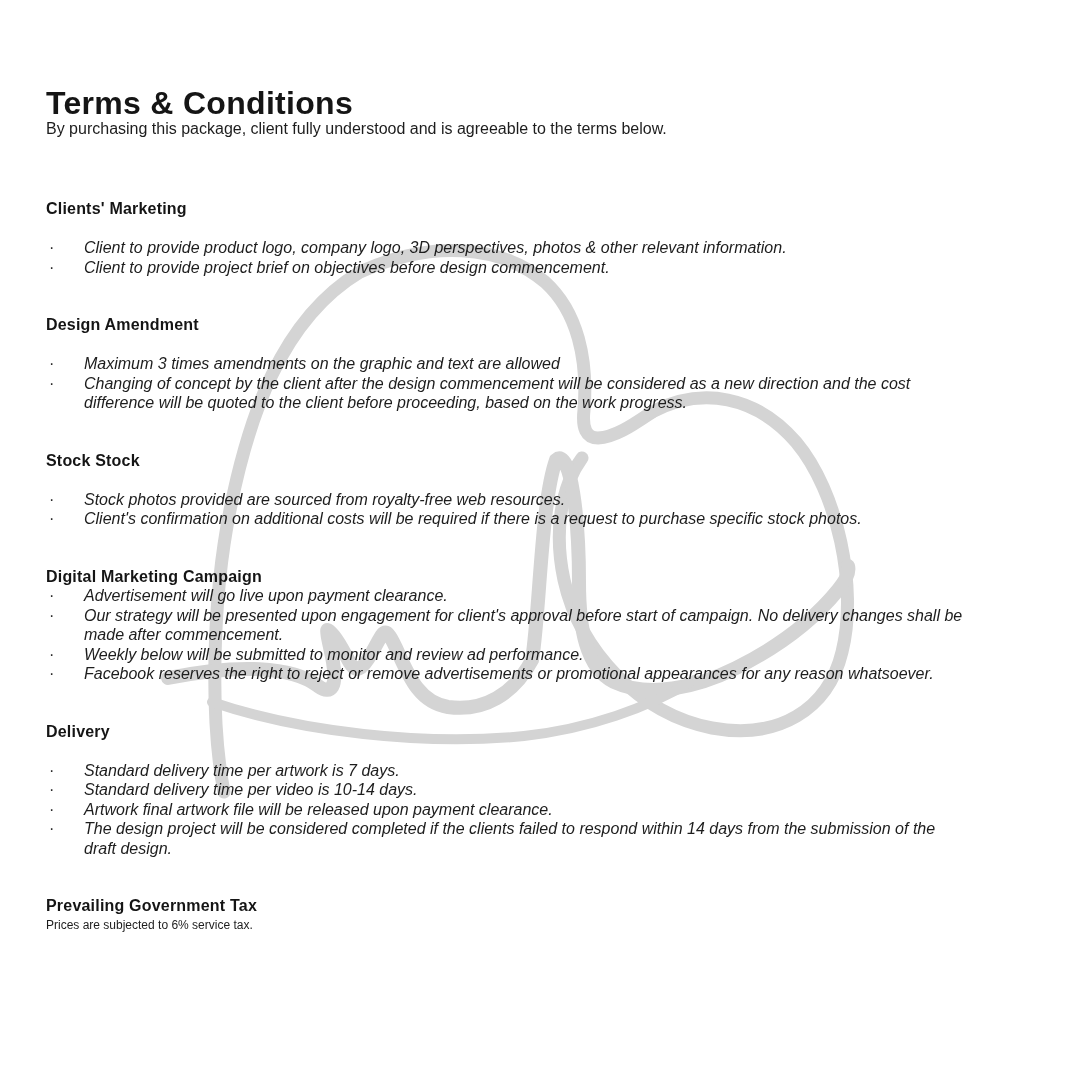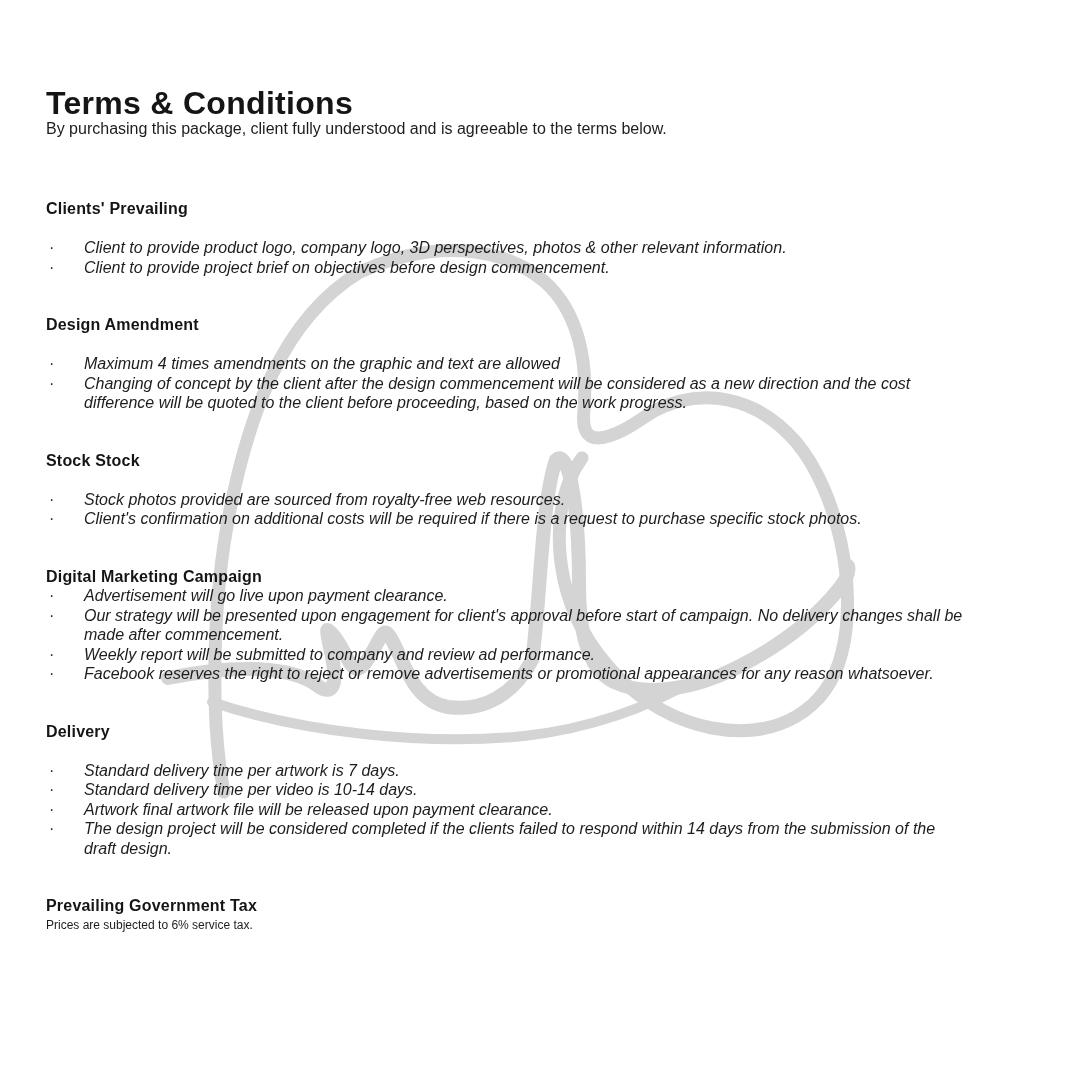--- a/index.html
+++ b/index.html
@@ -81,40 +81,40 @@
   <path d="M 652 412 C 702 386, 756 396, 796 442 C 838 492, 858 588, 842 652 C 828 710, 778 740, 712 728 C 640 714, 580 652, 564 580 C 554 534, 560 488, 582 458" stroke="#d4d4d4" stroke-width="13" stroke-linecap="round"></path>
   <path d="M 168 678 C 238 664, 292 666, 318 686 C 332 696, 337 686, 333 662 C 328 634, 322 622, 334 636 C 350 656, 352 684, 368 659 C 384 634, 383 620, 396 648 C 408 674, 418 702, 448 707 C 484 712, 514 694, 532 660 C 540 610, 541 502, 556 460 C 571 447, 579 520, 579 582 C 579 628, 586 668, 614 682 C 648 698, 696 688, 736 668 C 776 648, 812 622, 838 590 C 846 580, 850 572, 848 566" stroke="#d4d4d4" stroke-width="14" stroke-linecap="round"></path>
   <path d="M 212 702 C 300 732, 424 746, 524 736 C 588 729, 648 708, 694 680" stroke="#d4d4d4" stroke-width="10" stroke-linecap="round"></path>
 </svg>
 
 <div class="content">
   <h1 class="page-title">Terms &amp; Conditions</h1>
   <p class="intro">By purchasing this package, client fully understood and is agreeable to the terms below.</p>
   <div id="sections">
   <section>
-    <h2 class="section-heading">Clients' Prevailing</h2>
+    <h2 class="section-heading">Clients' Marketing</h2>
     <ul class="bullets spaced">
           <li>
             <span class="dot">·</span>
             <span class="btext">Client to provide product logo, company logo, 3D perspectives, photos &amp; other relevant information.</span>
           </li>
           <li>
             <span class="dot">·</span>
             <span class="btext">Client to provide project brief on objectives before design commencement.</span>
           </li>
         </ul>
 
   </section>
 
   <section>
     <h2 class="section-heading">Design Amendment</h2>
     <ul class="bullets spaced">
           <li>
             <span class="dot">·</span>
-            <span class="btext">Maximum 4 times amendments on the graphic and text are allowed</span>
+            <span class="btext">Maximum 3 times amendments on the graphic and text are allowed</span>
           </li>
           <li>
             <span class="dot">·</span>
             <span class="btext">Changing of concept by the client after the design commencement will be considered as a new direction and the cost difference will be quoted to the client before proceeding, based on the work progress.</span>
           </li>
         </ul>
 
   </section>
 
   <section>
@@ -138,21 +138,21 @@
           <li>
             <span class="dot">·</span>
             <span class="btext">Advertisement will go live upon payment clearance.</span>
           </li>
           <li>
             <span class="dot">·</span>
             <span class="btext">Our strategy will be presented upon engagement for client's approval before start of campaign. No delivery changes shall be made after commencement.</span>
           </li>
           <li>
             <span class="dot">·</span>
-            <span class="btext">Weekly report will be submitted to company and review ad performance.</span>
+            <span class="btext">Weekly below will be submitted to monitor and review ad performance.</span>
           </li>
           <li>
             <span class="dot">·</span>
             <span class="btext">Facebook reserves the right to reject or remove advertisements or promotional appearances for any reason whatsoever.</span>
           </li>
         </ul>
 
   </section>
 
   <section>

